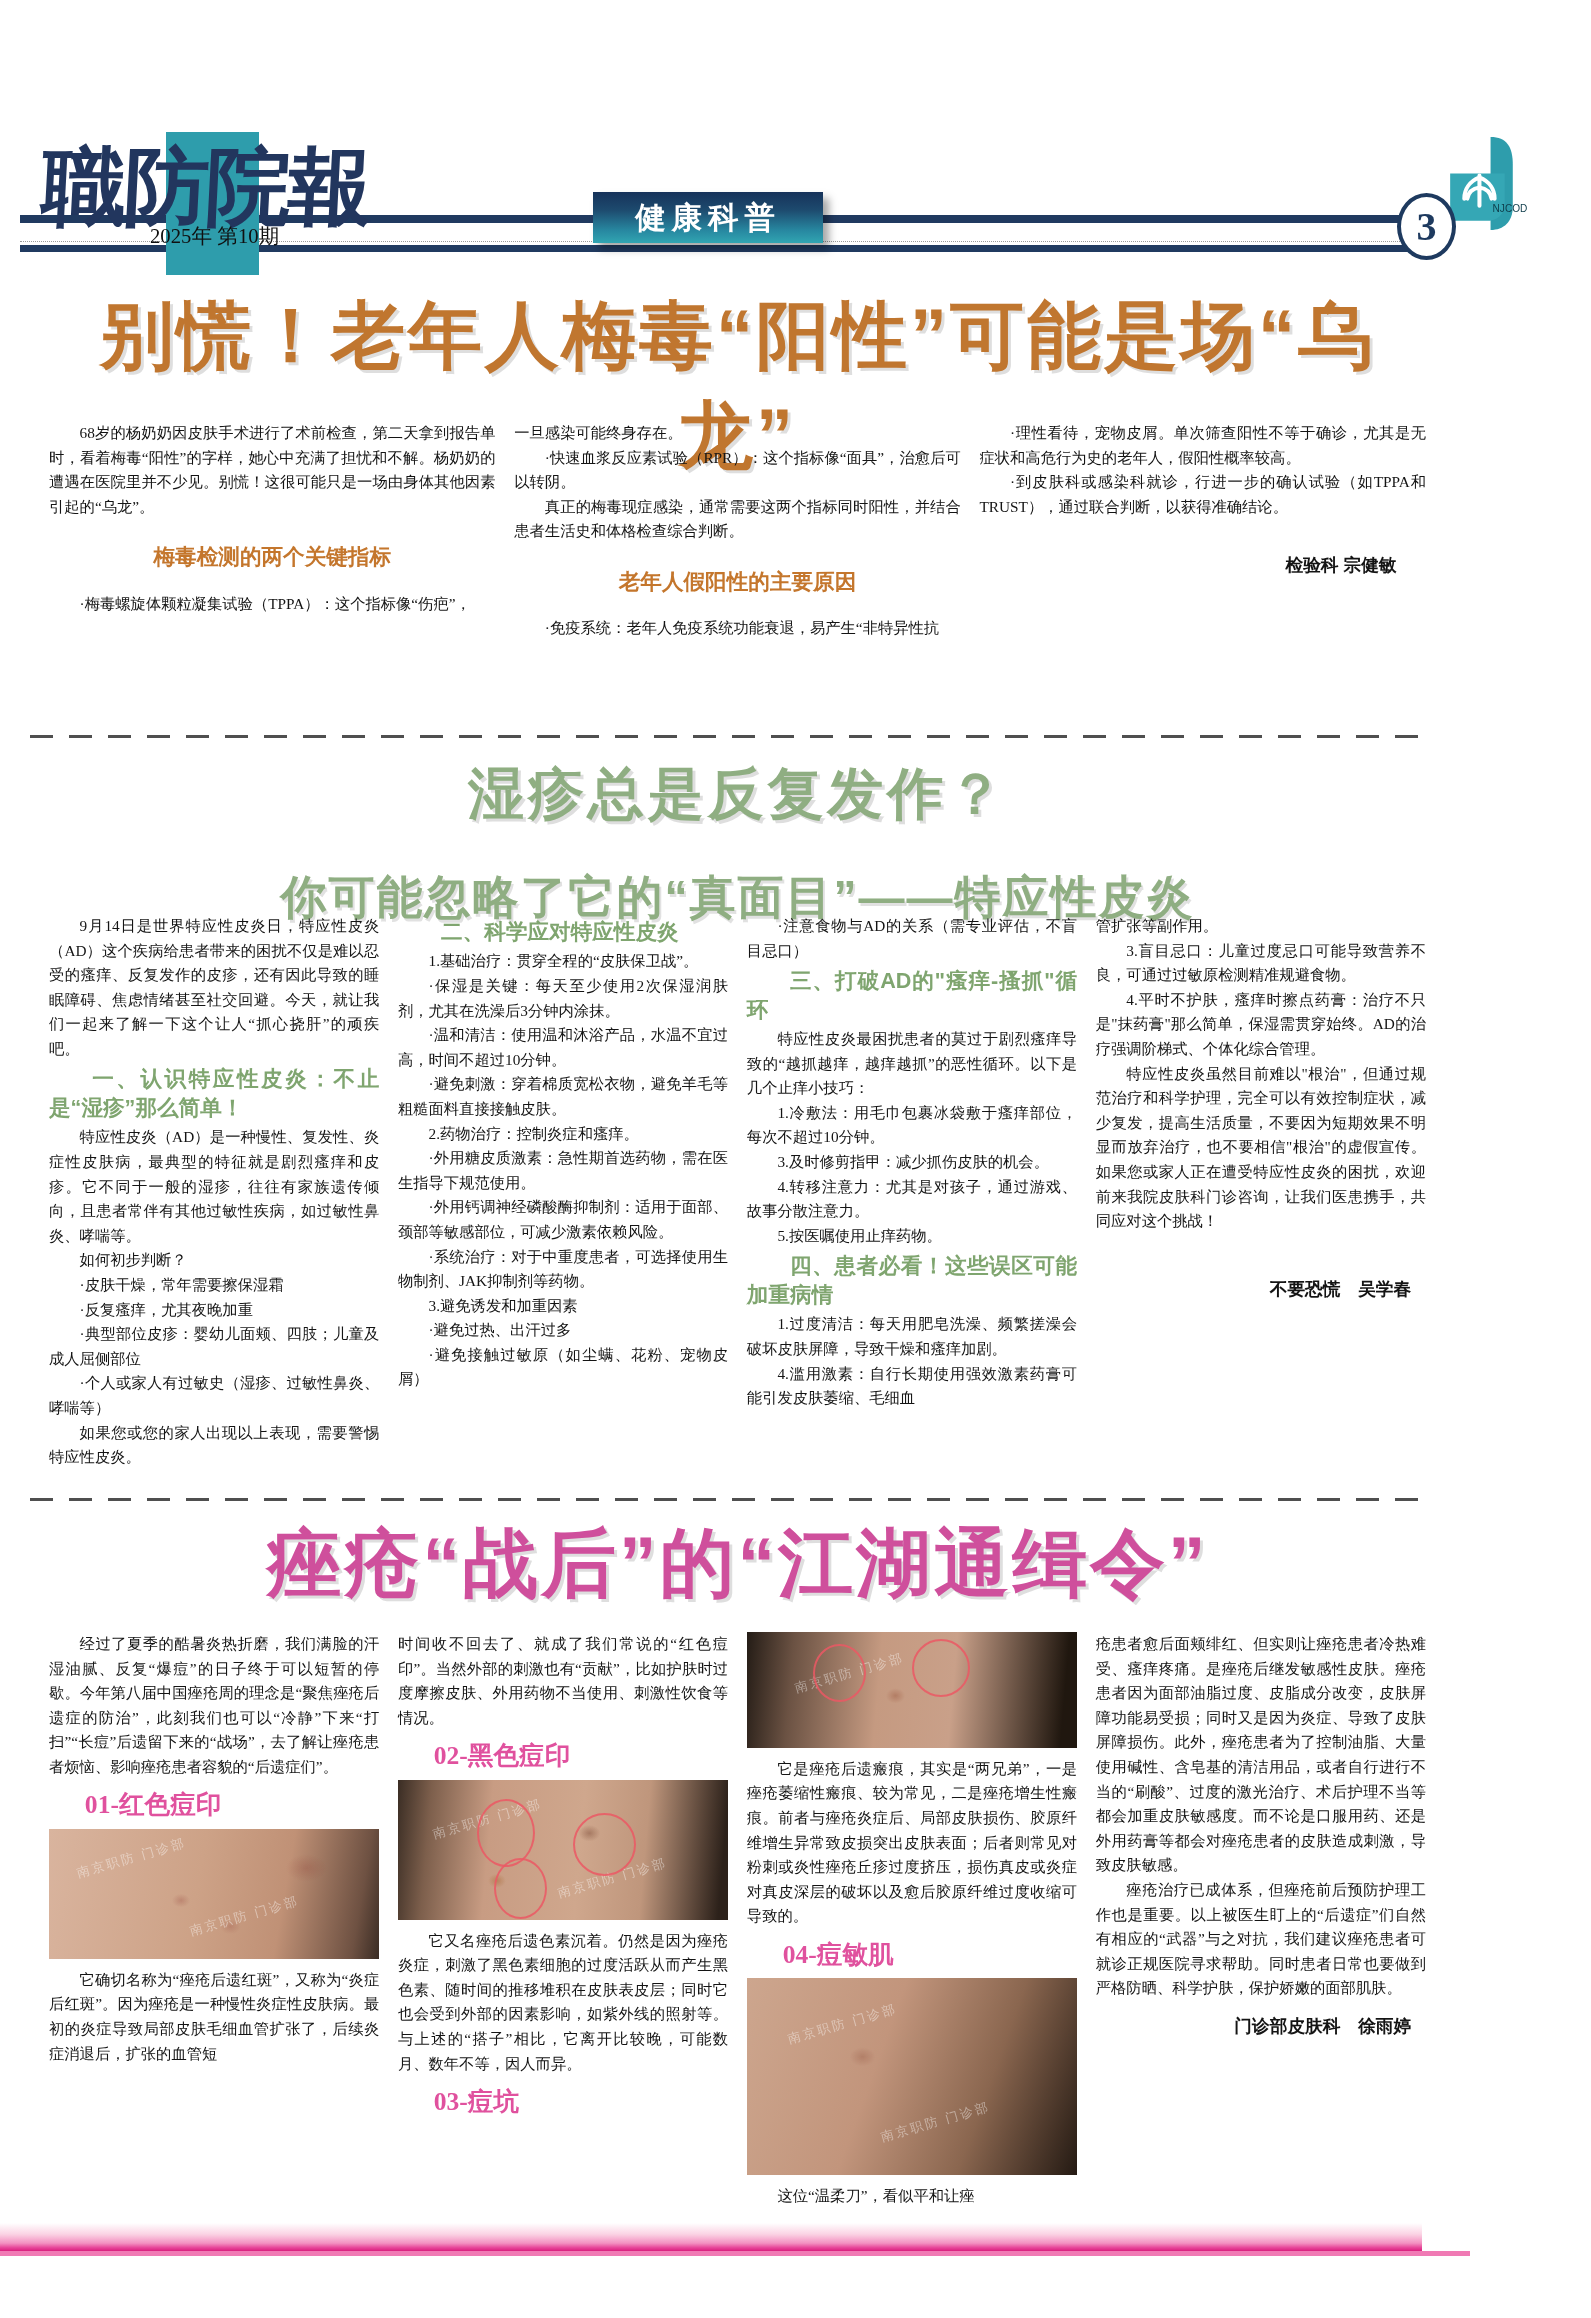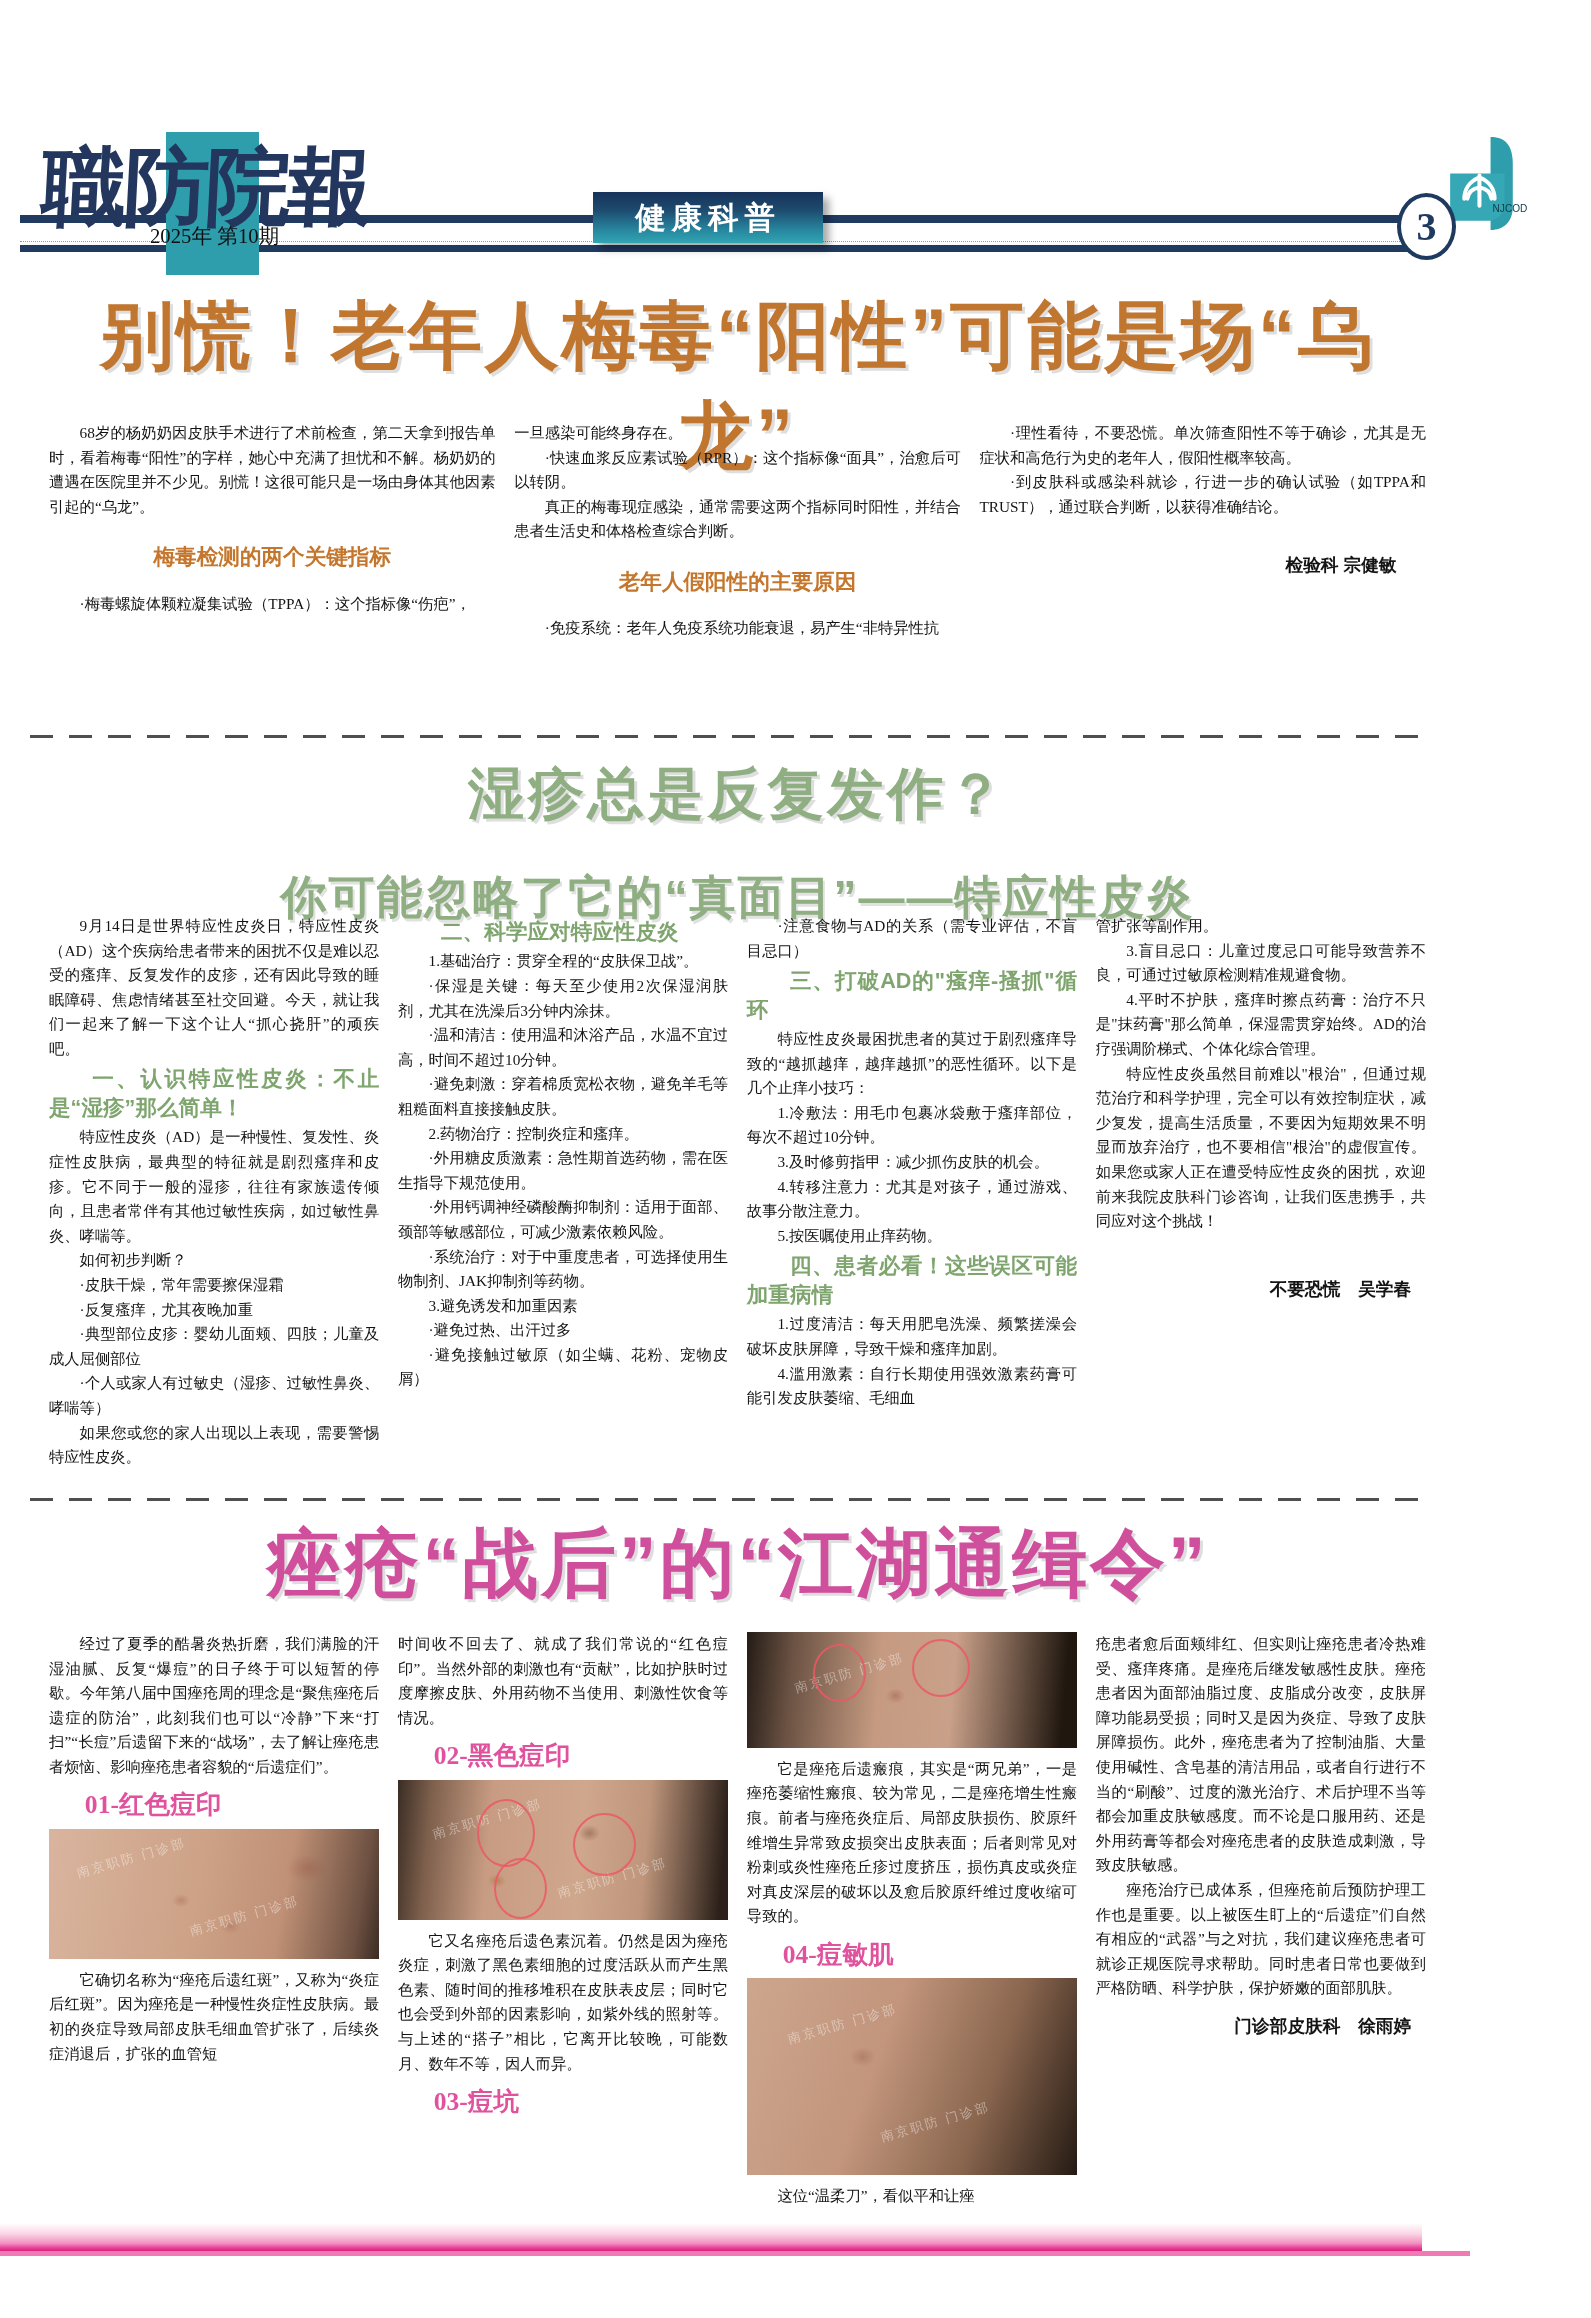--- a/index.html
+++ b/index.html
@@ -106,21 +106,21 @@
       <p class="p ind">·梅毒螺旋体颗粒凝集试验（TPPA）：这个指标像“伤疤”，</p>
     </div>
     <div class="col">
       <p class="p">一旦感染可能终身存在。</p>
       <p class="p ind">·快速血浆反应素试验（RPR）：这个指标像“面具”，治愈后可以转阴。</p>
       <p class="p ind">真正的梅毒现症感染，通常需要这两个指标同时阳性，并结合患者生活史和体格检查综合判断。</p>
       <h3 class="h-orange">老年人假阳性的主要原因</h3>
       <p class="p ind">·免疫系统：老年人免疫系统功能衰退，易产生“非特异性抗</p>
     </div>
     <div class="col">
-      <p class="p ind">·理性看待，不要恐慌。单次筛查阳性不等于确诊，尤其是无症状和高危行为史的老年人，假阳性概率较高。</p>
+      <p class="p ind">·理性看待，宠物皮屑。单次筛查阳性不等于确诊，尤其是无症状和高危行为史的老年人，假阳性概率较高。</p>
       <p class="p ind">·到皮肤科或感染科就诊，行进一步的确认试验（如TPPA和TRUST），通过联合判断，以获得准确结论。</p>
       <p class="byline">检验科 宗健敏</p>
     </div>
   </div>
 
   <div class="sep sep1"></div>
 
   <h1 class="a-title t2a">湿疹总是反复发作？</h1>
   <h2 class="a-title t2b">你可能忽略了它的“真面目”——特应性皮炎</h2>
 

